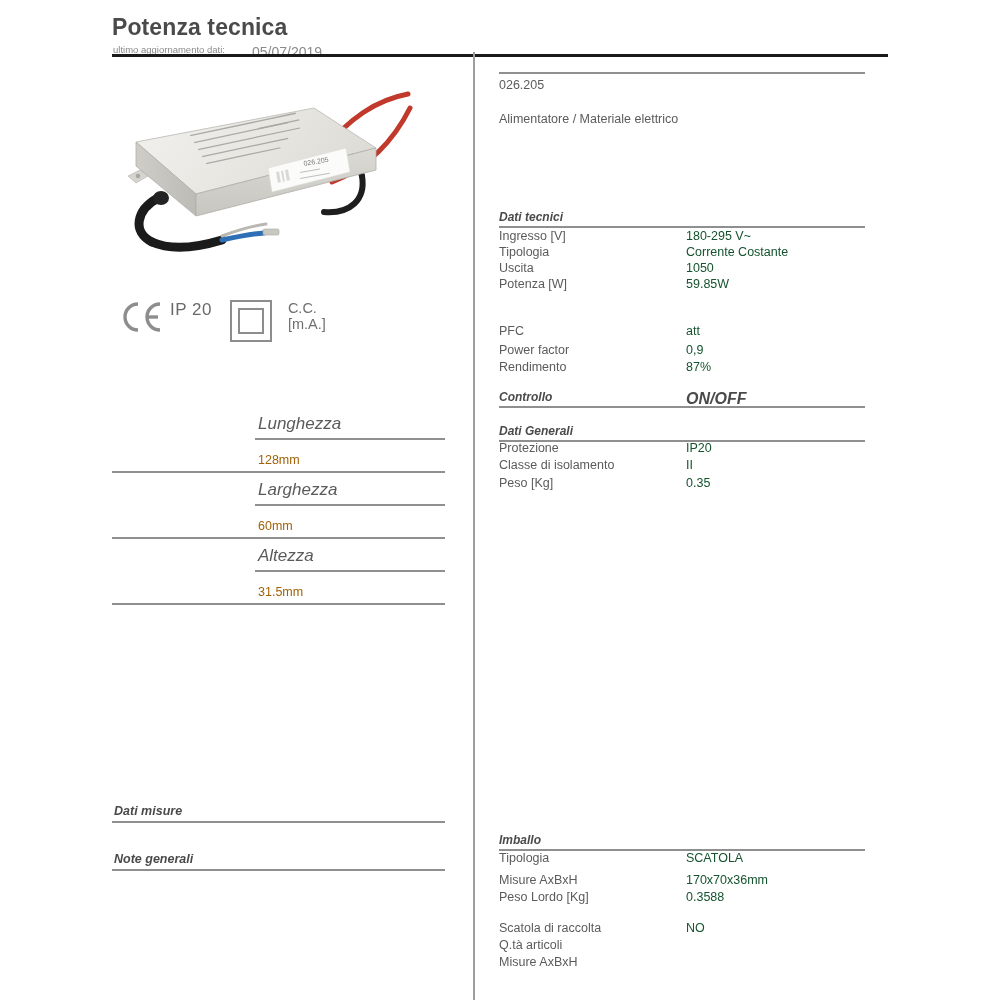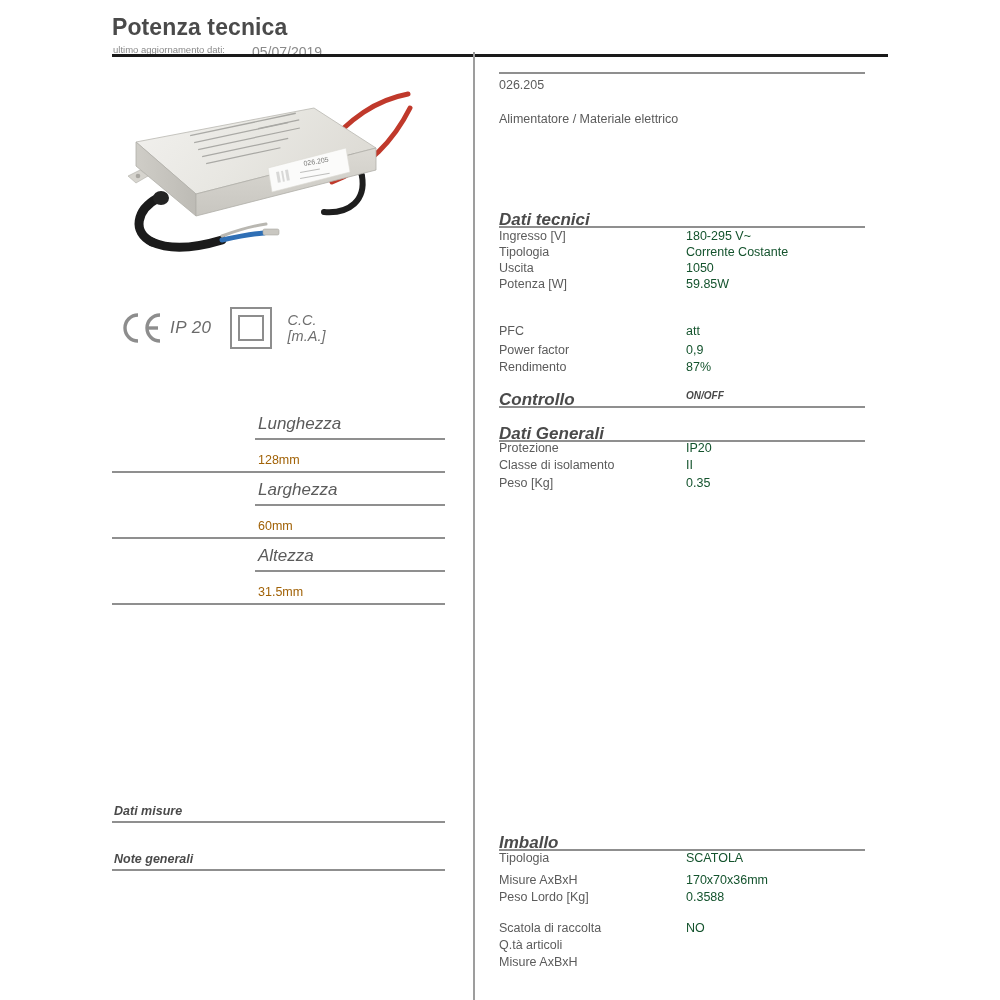--- a/index.html
+++ b/index.html
@@ -69,22 +69,20 @@
     height: 185px;
   }
 
   
   #symbol-row {
     position: absolute;
     left: 118px;
     top: 300px;
     height: 56px;
     display: flex;
-    align-items: center;
-    font-style: italic;
   }
   .ce-mark { width: 46px; height: 34px; margin-right: 6px; }
   .ip-text {
     font-size: 17px;
     color: #6a6a6a;
     letter-spacing: .5px;
     margin-right: 18px;
   }
   .class2-symbol {
     width: 38px; height: 38px;
@@ -169,30 +167,30 @@
   .r-val {
     position: absolute;
     left: 686px;
     font-size: 12.5px;
     color: #14532d;
     white-space: nowrap;
   }
   .r-head {
     position: absolute;
     left: 499px;
-    font-size: 17px;
+    font-size: 12px;
     font-weight: bold;
     font-style: italic;
     color: #4a4a4a;
     white-space: nowrap;
   }
   .r-head-val {
     position: absolute;
     left: 686px;
-    font-size: 10px;
+    font-size: 16px;
     font-weight: bold;
     font-style: italic;
     color: #4a4a4a;
     white-space: nowrap;
   }
 </style>
 </head>
 <body>
 
 <div id="page-title">Potenza tecnica</div>

